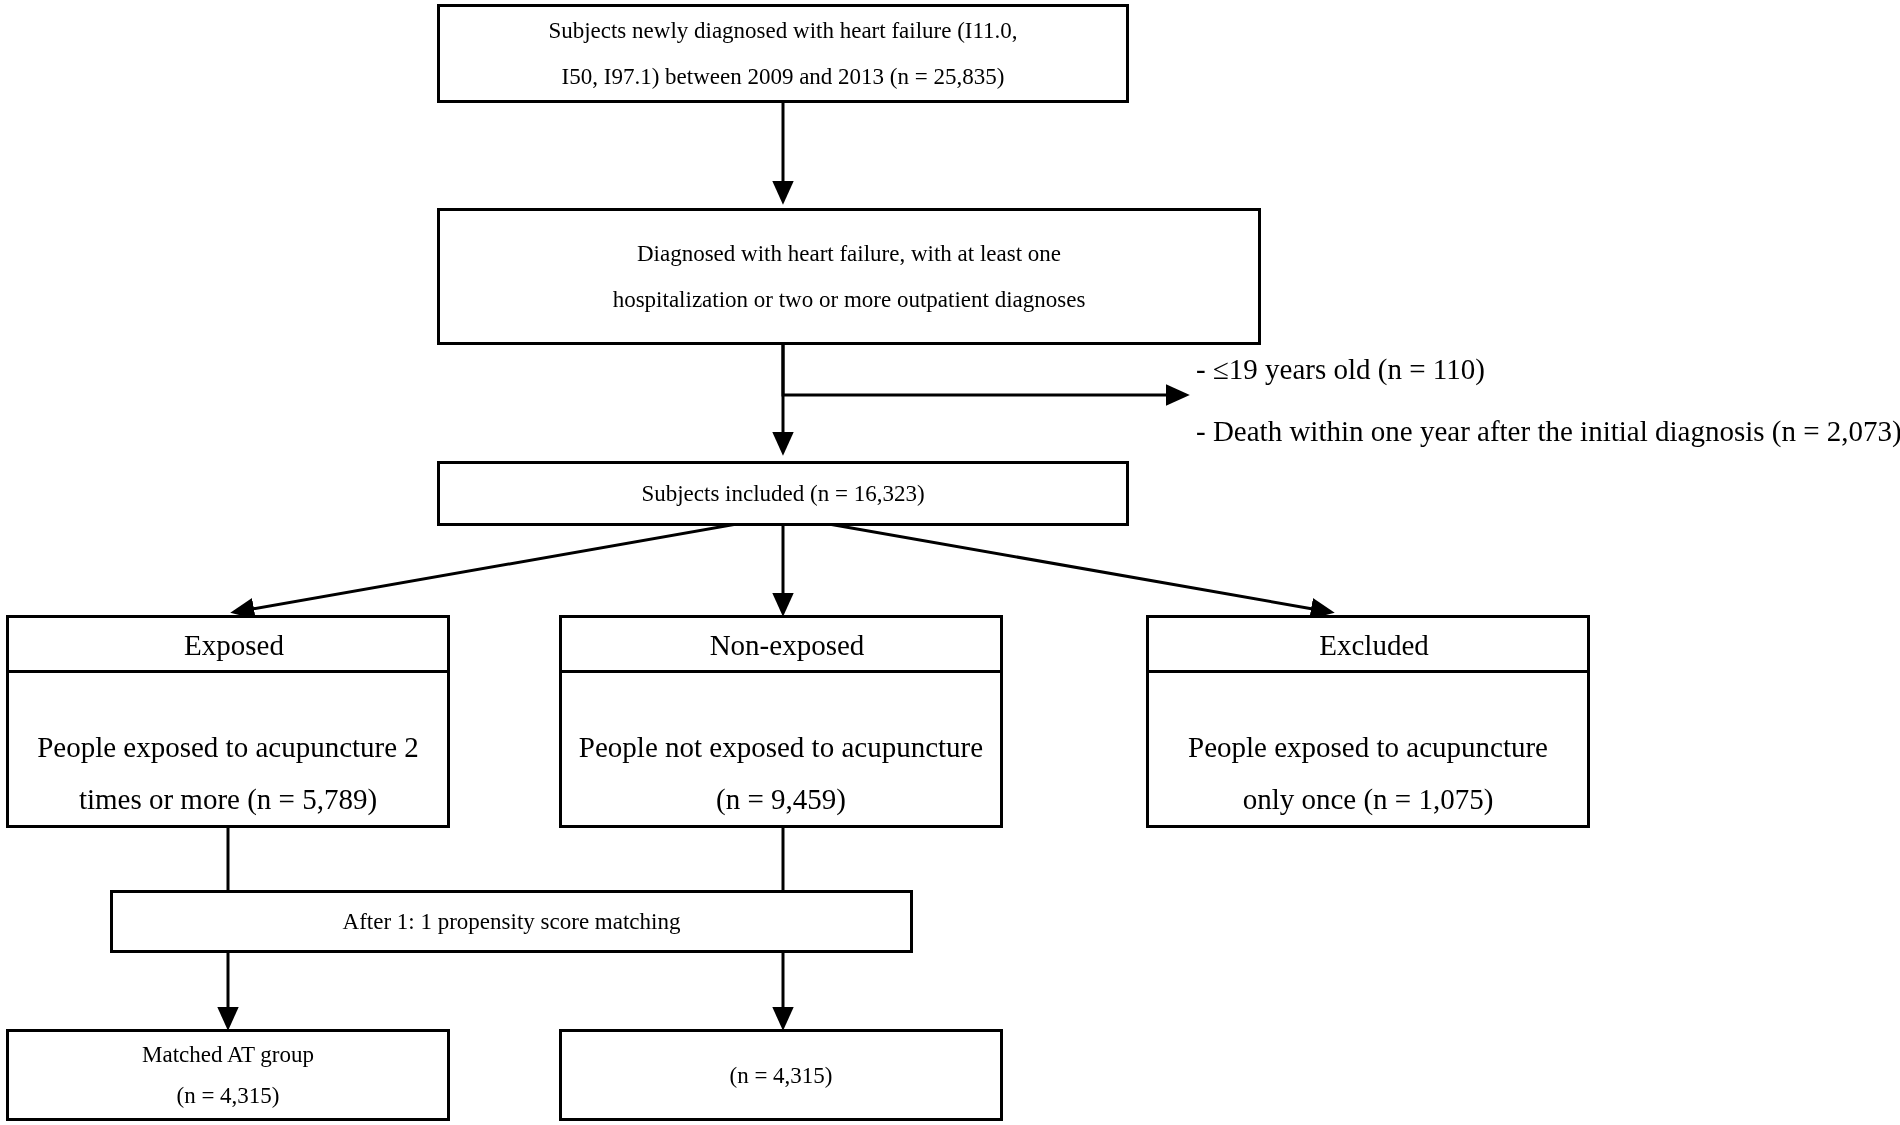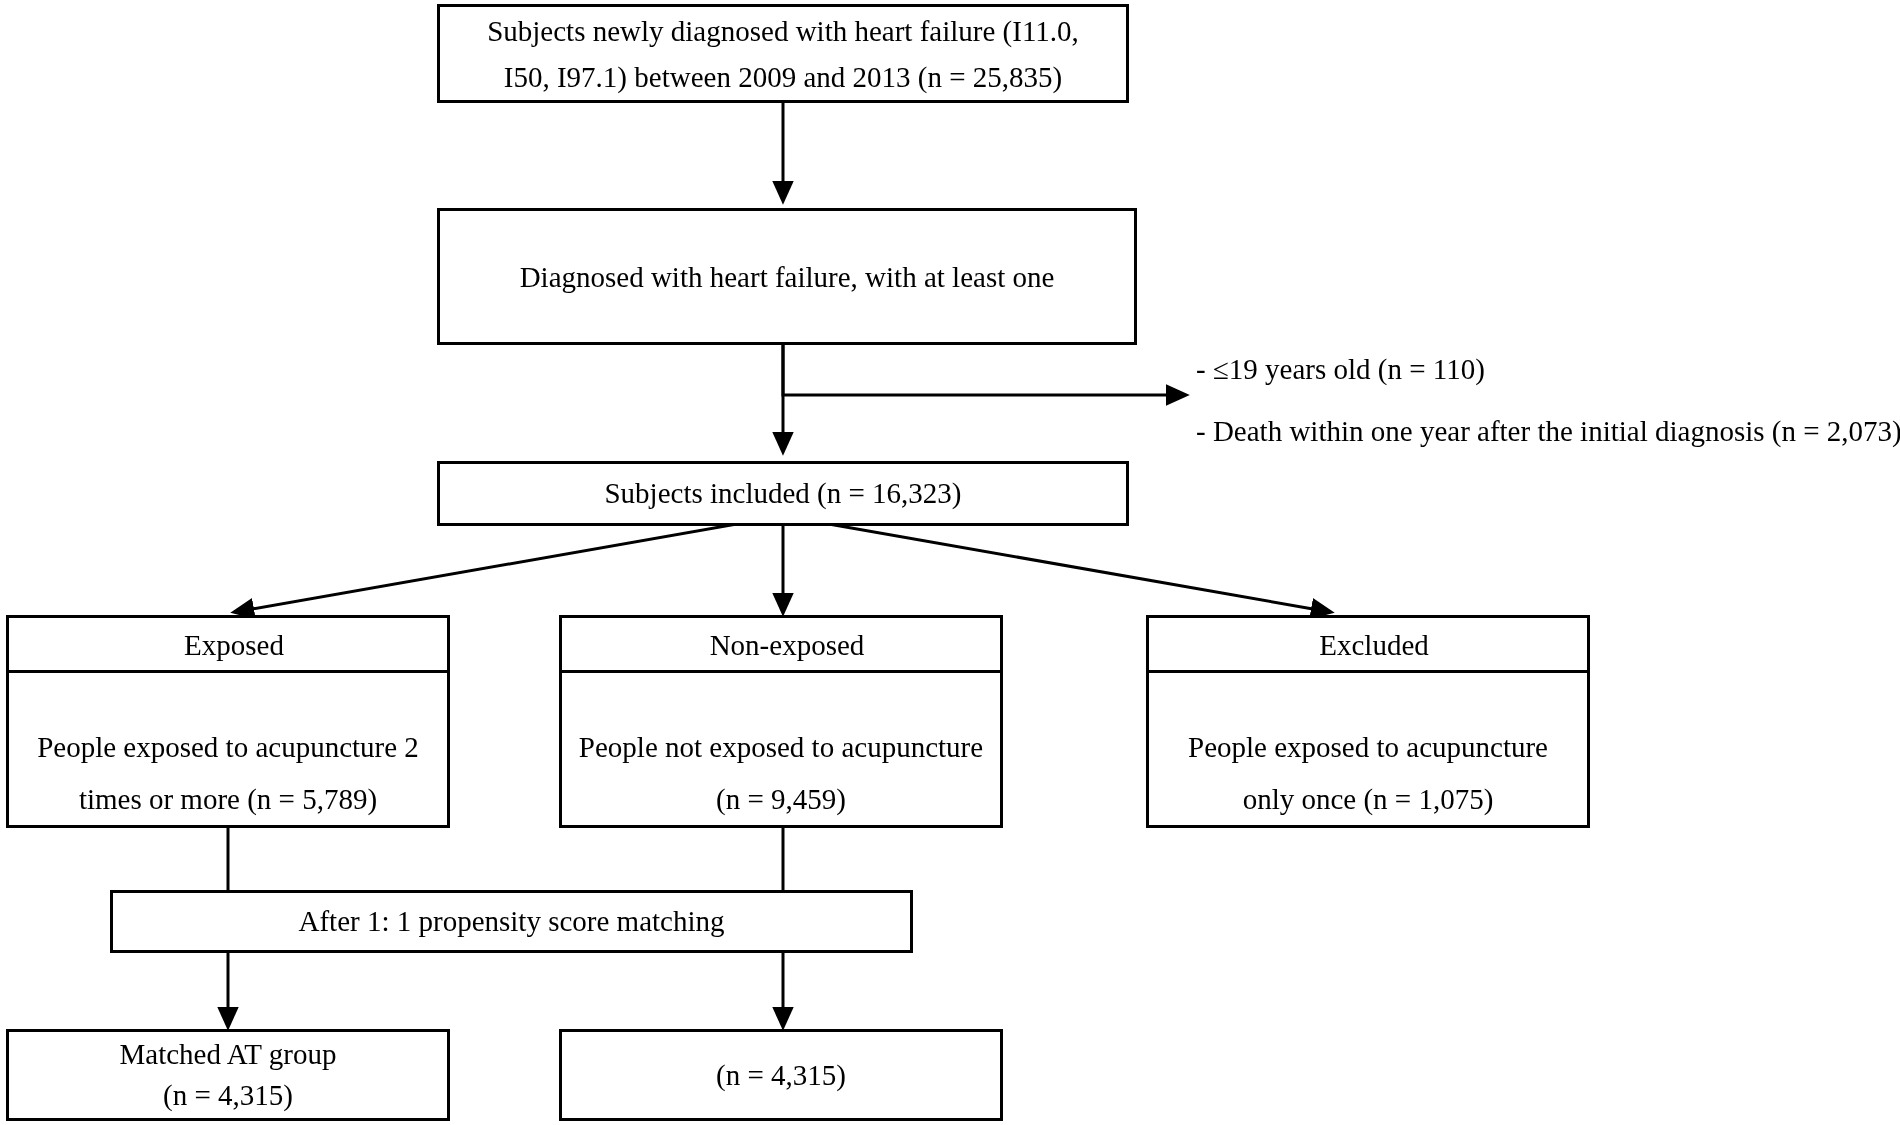--- a/index.html
+++ b/index.html
@@ -32,21 +32,21 @@
     background: #ffffff;
     display: flex;
     flex-direction: column;
     align-items: center;
     justify-content: center;
     text-align: center;
   }
   .node .line {
     display: block;
     width: 100%;
-    font-size: 29px;
+    font-size: 23px;
     line-height: 41px;
     white-space: nowrap;
   }
   .node.wrapbox .line {
     line-height: 46px;
   }
   .split-node {
     position: absolute;
     box-sizing: border-box;
     border: 3px solid #000000;
@@ -124,22 +124,23 @@
     <line x1="228" y1="953" x2="228" y2="1026" stroke="#000000" stroke-width="3" marker-end="url(#arrow)"></line>
 
     <line x1="783" y1="953" x2="783" y2="1026" stroke="#000000" stroke-width="3" marker-end="url(#arrow)"></line>
   </svg>
 
   <div class="node wrapbox" style="left:437px; top:4px; width:692px; height:99px;">
     <span class="line">Subjects newly diagnosed with heart failure (I11.0,</span>
     <span class="line">I50, I97.1) between 2009 and 2013 (n = 25,835)</span>
   </div>
 
-  <div class="node wrapbox" style="left:437px; top:208px; width:700px; height:137px;">
+  <div class="node wrapbox" style="left:437px; top:208px; width:824px; height:137px;">
     <span class="line">Diagnosed with heart failure, with at least one</span>
+    <span class="line">hospitalization or two or more outpatient diagnoses</span>
   </div>
 
   <div class="note" style="left:1196px; top:350px;">- ≤19 years old (n = 110)</div>
   <div class="note" style="left:1196px; top:412px;">- Death within one year after the initial diagnosis (n = 2,073)</div>
 
   <div class="node" style="left:437px; top:461px; width:692px; height:65px;">
     <span class="line">Subjects included (n = 16,323)</span>
   </div>
 
   <div class="split-node" style="left:6px; top:615px; width:444px; height:213px;">

